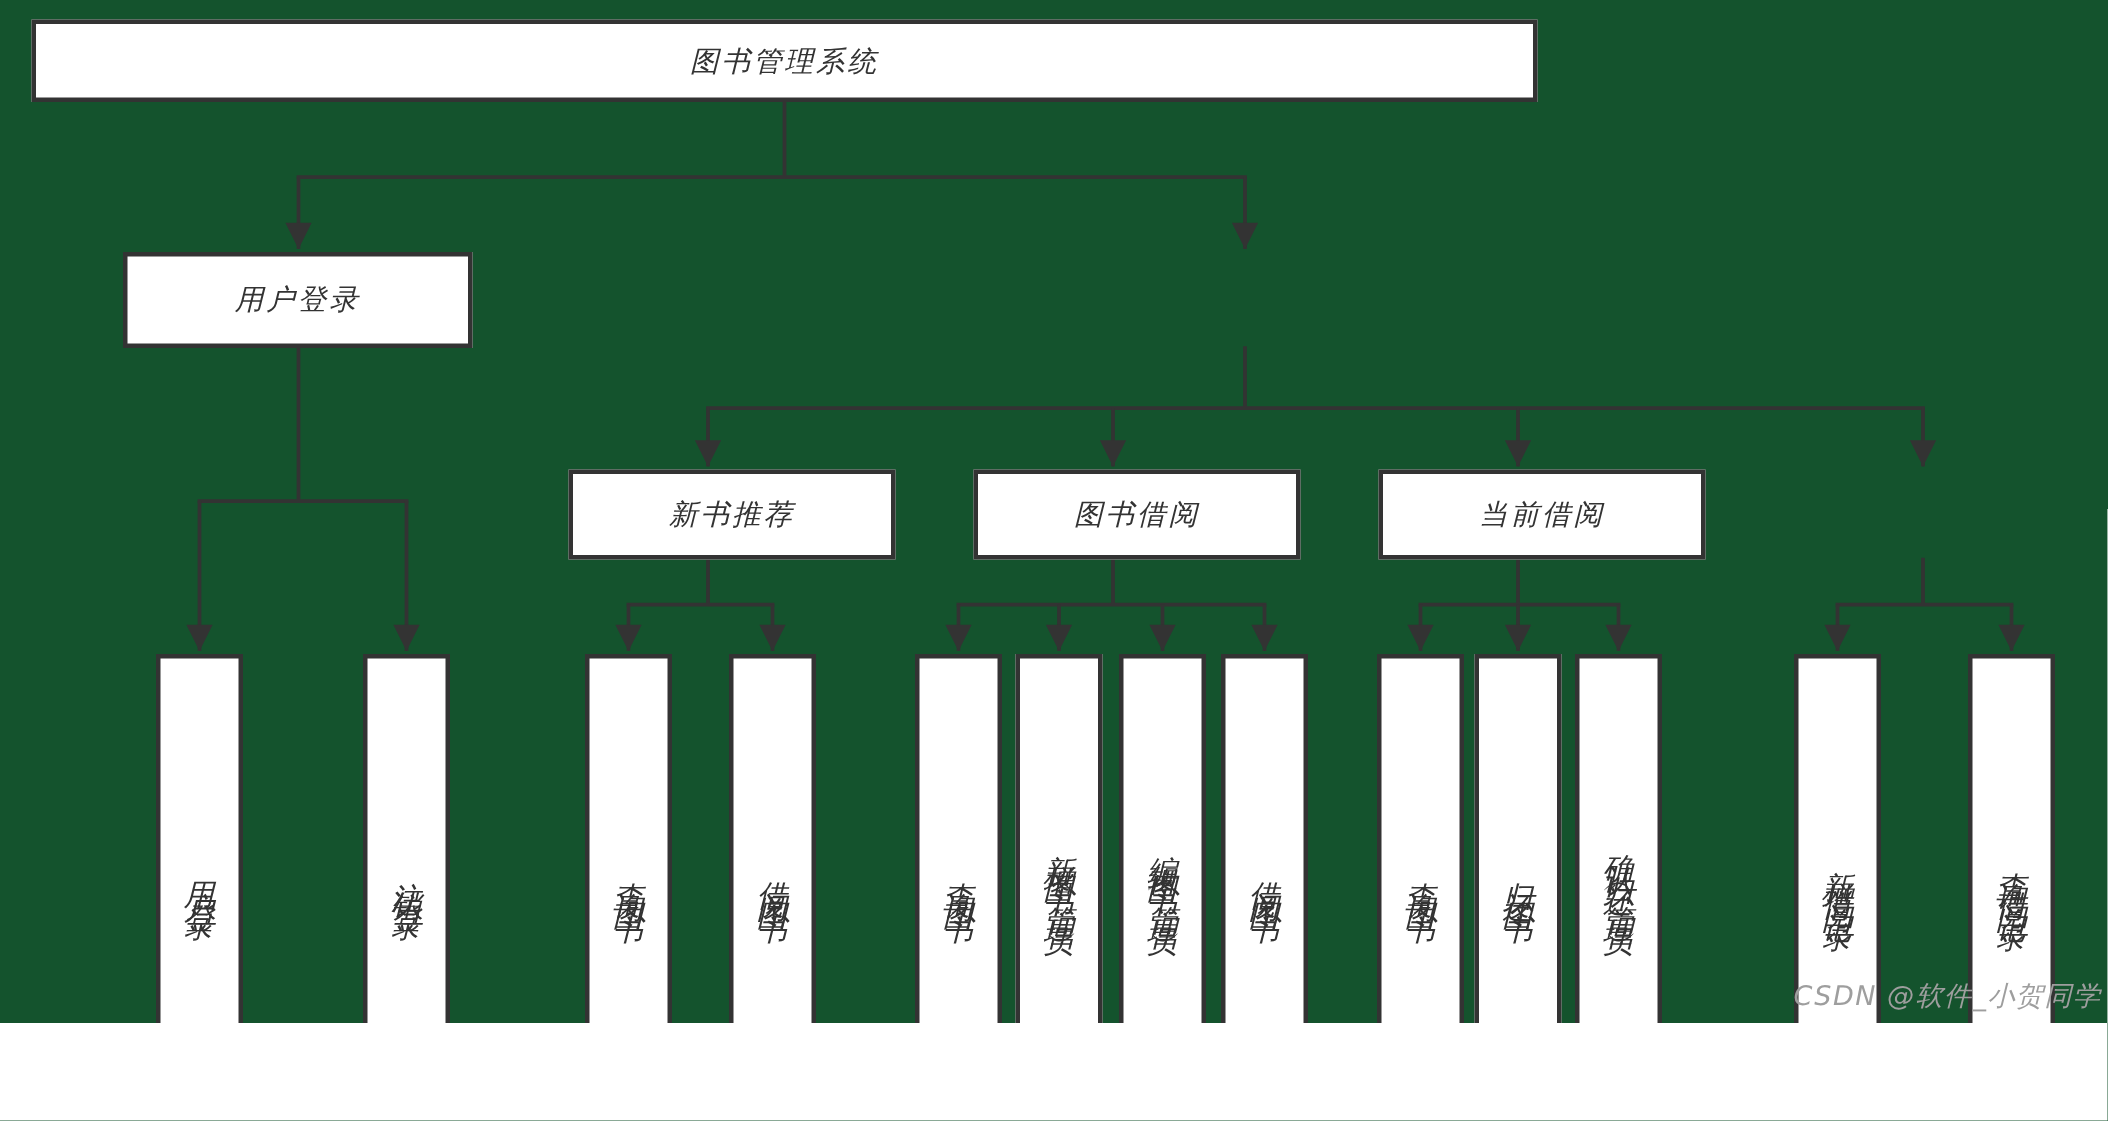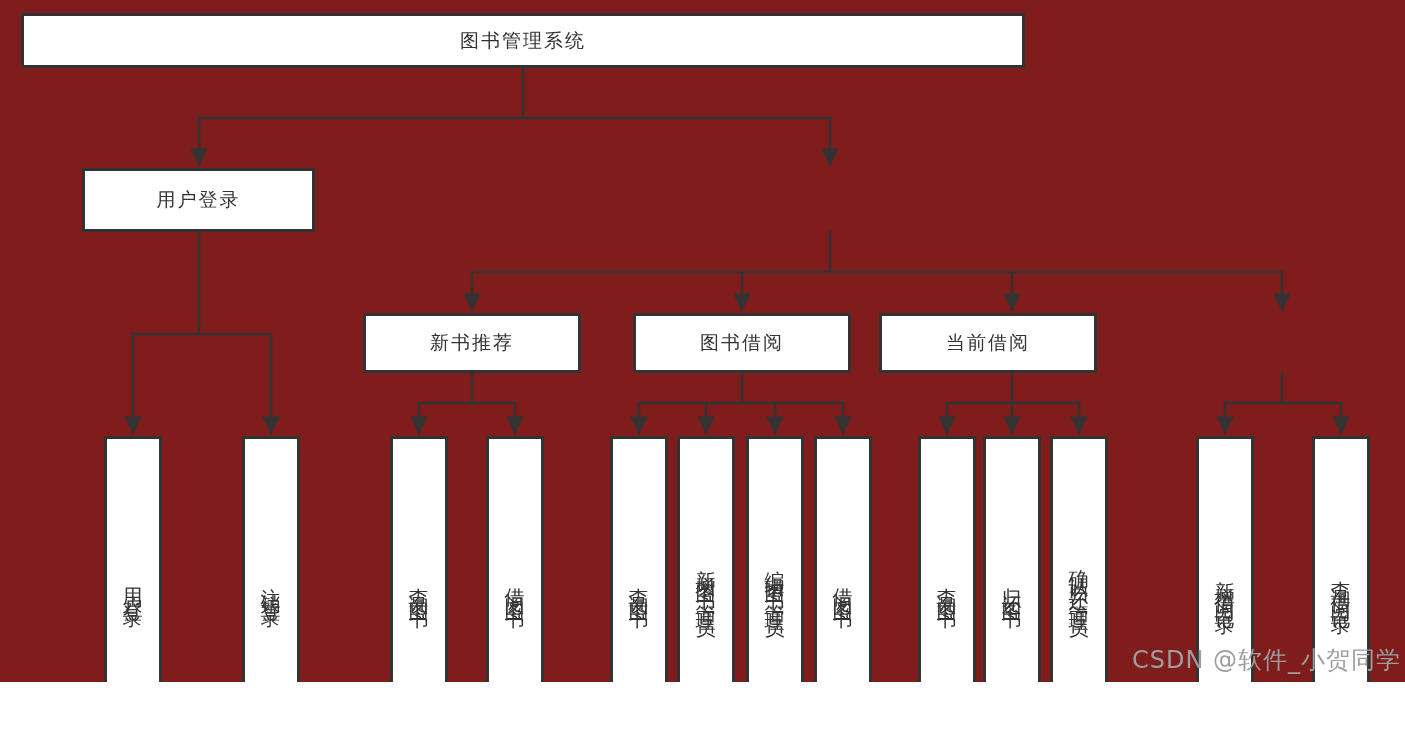--- a/index.html
+++ b/index.html
@@ -4,24 +4,25 @@
 <style>
   html, body {
     margin: 0;
     padding: 0;
     background: #ffffff;
   }
   .canvas {
     position: relative;
     width: 1405px;
     height: 682px;
-    background: #7f1d1d;
+    background: #14532d;
     font-family: "DejaVu Sans", sans-serif;
     color: #333333;
     overflow: hidden;
+    font-style: italic;
   }
   .connectors {
     position: absolute;
     left: 0;
     top: 0;
     width: 1405px;
     height: 747px;
     pointer-events: none;
   }
   .node {
@@ -46,36 +47,36 @@
     writing-mode: vertical-rl;
     text-orientation: mixed;
     font-size: 20px;
     letter-spacing: 7px;
     line-height: 1;
   }
   
   .n-root       { left: 21px;   top: 13px;  width: 1004px; height: 55px; }
   .n-login      { left: 82px;   top: 168px; width: 233px;  height: 64px; }
   .n-bookmgmt   { left: 712px;  top: 168px; width: 235px;  height: 64px; }
-  .n-row2       { top: 313px;   width: 218px; height: 60px; }
+  .n-row2       { top: 313px;   width: 218px; height: 60px; margin-left: 16px; }
   .n-recommend  { left: 363px; }
   .n-borrow     { left: 633px; }
-  .n-current    { left: 879px; }
+  .n-current    { left: 903px; }
   .n-records    { left: 1173px; }
   
   .l1a { left: 104px; }  .l1b { left: 242px; }
   .l2a { left: 390px; }  .l2b { left: 486px; }
   .l3a { left: 610px; }  .l3b { left: 677px; }  .l3c { left: 746px; }  .l3d { left: 814px; }
   .l4a { left: 918px; }  .l4b { left: 983px; }  .l4c { left: 1050px; }
   .l5a { left: 1196px; } .l5b { left: 1312px; }
   .watermark {
     position: absolute;
     right: 4px;
     bottom: 6px;
-    font-size: 24px;
+    font-size: 18px;
     color: #9e9e9e;
     letter-spacing: 1px;
     z-index: 2;
     white-space: nowrap;
   }
 </style>
 </head>
 <body>
 
 <div class="canvas">

